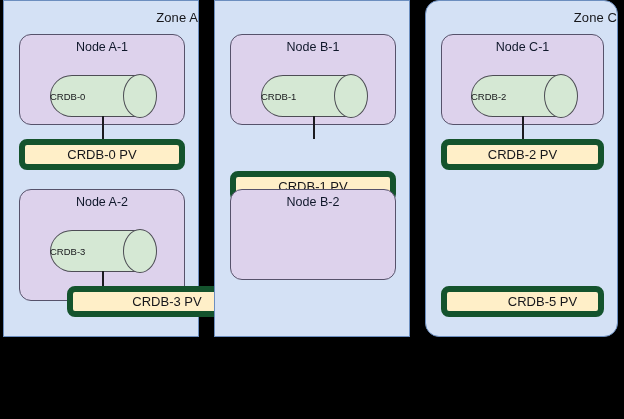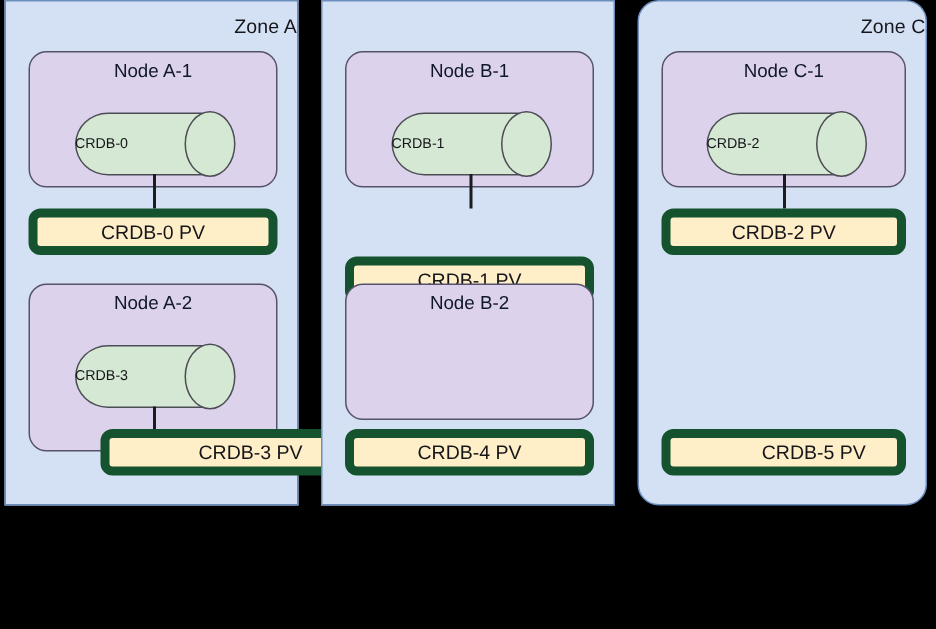--- a/index.html
+++ b/index.html
@@ -158,21 +158,20 @@
         <div class="cyl-cap"></div>
         <div class="cyl-label">CRDB-1</div>
       </div>
     </div>
     <div class="connector" style="left:98px; top:115px; height:23px;"></div>
     <div class="pv" style="left:15px; top:138px; width:166px; height:31px;margin-top:32px;">CRDB-1 PV</div>
 
     <div class="node" style="left:15px; top:188px; width:166px; height:91px;">
       <div class="node-title">Node B-2</div>
     </div>
-    <div class="pv" style="left:15px; top:285px; width:166px; height:31px;">CRDB-4 PV</div>
   </div>
 
   <div class="zone" style="left:425px; top:0px; width:193px; height:337px;border-radius:14px;">
     <div class="zone-title">Zone C</div>
 
     <div class="node" style="left:15px; top:33px; width:163px; height:91px;">
       <div class="node-title">Node C-1</div>
       <div class="cyl" style="left:29px; top:40px; width:106px; height:42px;">
         <div class="cyl-body"></div>
         <div class="cyl-cap"></div>

